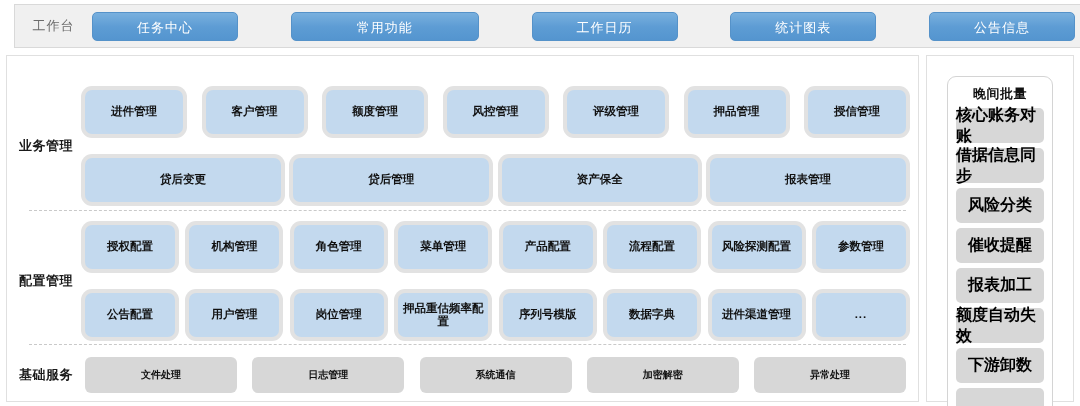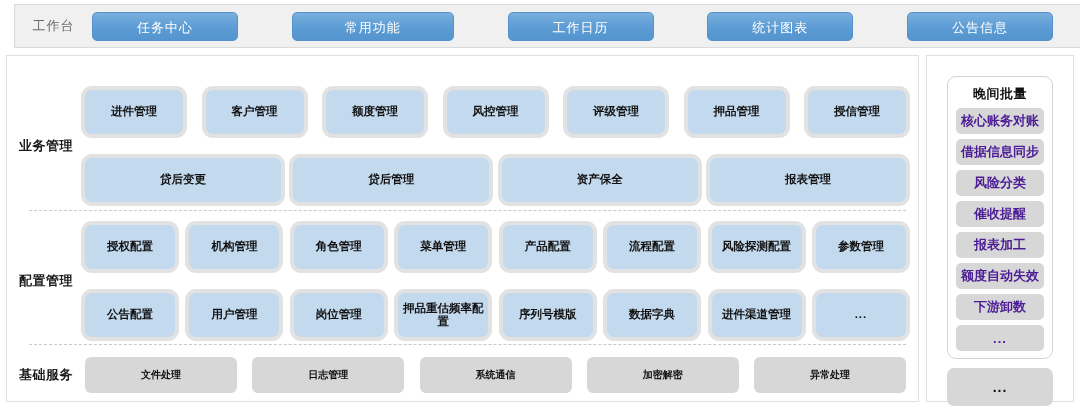--- a/index.html
+++ b/index.html
@@ -38,38 +38,38 @@
     text-align: center;
     font-size: 13px;
     color: #6b6b6b;
     letter-spacing: 1px;
   }
   .topbar-tabs {
     flex: 1 1 auto;
     display: flex;
     align-items: center;
     justify-content: space-between;
-    padding-right: 28px;
+    padding-right: 6px;
   }
   .tab-btn {
     width: 146px;
     height: 29px;
     line-height: 29px;
     text-align: center;
     font-size: 13px;
     color: #ffffff;
     letter-spacing: 1px;
     border-radius: 5px;
     border: 1px solid #5592c9;
     background: linear-gradient(to bottom, #79b0de 0%, #5d9cd4 52%, #5495cf 100%);
     box-sizing: border-box;
     cursor: pointer;
     user-select: none;
   }
-  .tab-btn.wide { width: 162px; }
+  .tab-btn.wide { width: 188px; }
 
   
   .main-panel {
     position: absolute;
     left: 6px;
     top: 55px;
     width: 913px;
     height: 347px;
     background: #ffffff;
     border: 1px solid #e0e0e0;
@@ -167,30 +167,30 @@
   }
   .side-title {
     text-align: center;
     font-size: 13px;
     font-weight: bold;
     color: #111111;
     padding: 3px 0 5px 0;
     letter-spacing: 0.5px;
   }
   .side-item {
-    height: 26px;
+    height: 35px;
     margin-bottom: 5px;
     background: #d7d7d7;
     border-radius: 5px;
     display: flex;
     align-items: center;
     justify-content: center;
-    font-size: 13px;
-    font-weight: bold;
-    color: #4c1d95;
+    font-size: 16px;
+    font-weight: bold;
+    color: #000000;
     cursor: pointer;
     user-select: none;
   }
   .side-item:last-child { margin-bottom: 0; }
   .side-extra {
     margin-top: 9px;
     height: 38px;
     background: #d7d7d7;
     border-radius: 7px;
     display: flex;

